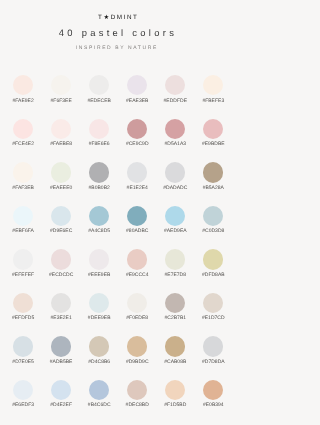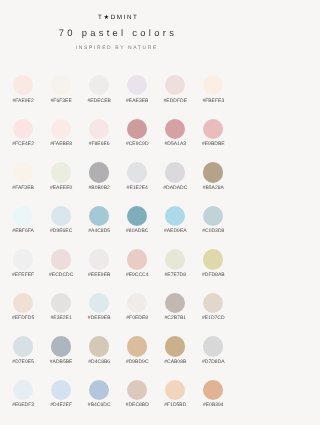--- a/index.html
+++ b/index.html
@@ -22,21 +22,21 @@
   .cell{position:absolute;width:38.04px;text-align:center;}
   .dot{width:20.4px;height:20.4px;border-radius:50%;margin:0 auto;}
   .hex{font-size:5px;line-height:5px;letter-spacing:0.02px;color:#4e4c49;margin-top:3.2px;
        text-indent:0.02px;white-space:nowrap;filter:opacity(1);}
 </style>
 </head>
 <body>
 
 <div class="page">
   <div class="brand"><span>T</span><span class="star">★</span><span>DMINT</span></div>
-  <div class="title">70 pastel colors</div>
+  <div class="title">40 pastel colors</div>
   <div class="subtitle">INSPIRED BY NATURE</div>
   <div class="grid" id="grid">
       <div class="cell" style="left: 0px; top: 0px;">
         <div class="dot" style="background: rgb(250, 233, 226);"></div>
         <div class="hex">#FAE9E2</div>
       </div>
       <div class="cell" style="left: 38.04px; top: 0px;">
         <div class="dot" style="background: rgb(246, 243, 238);"></div>
         <div class="hex">#F6F3EE</div>
       </div>

